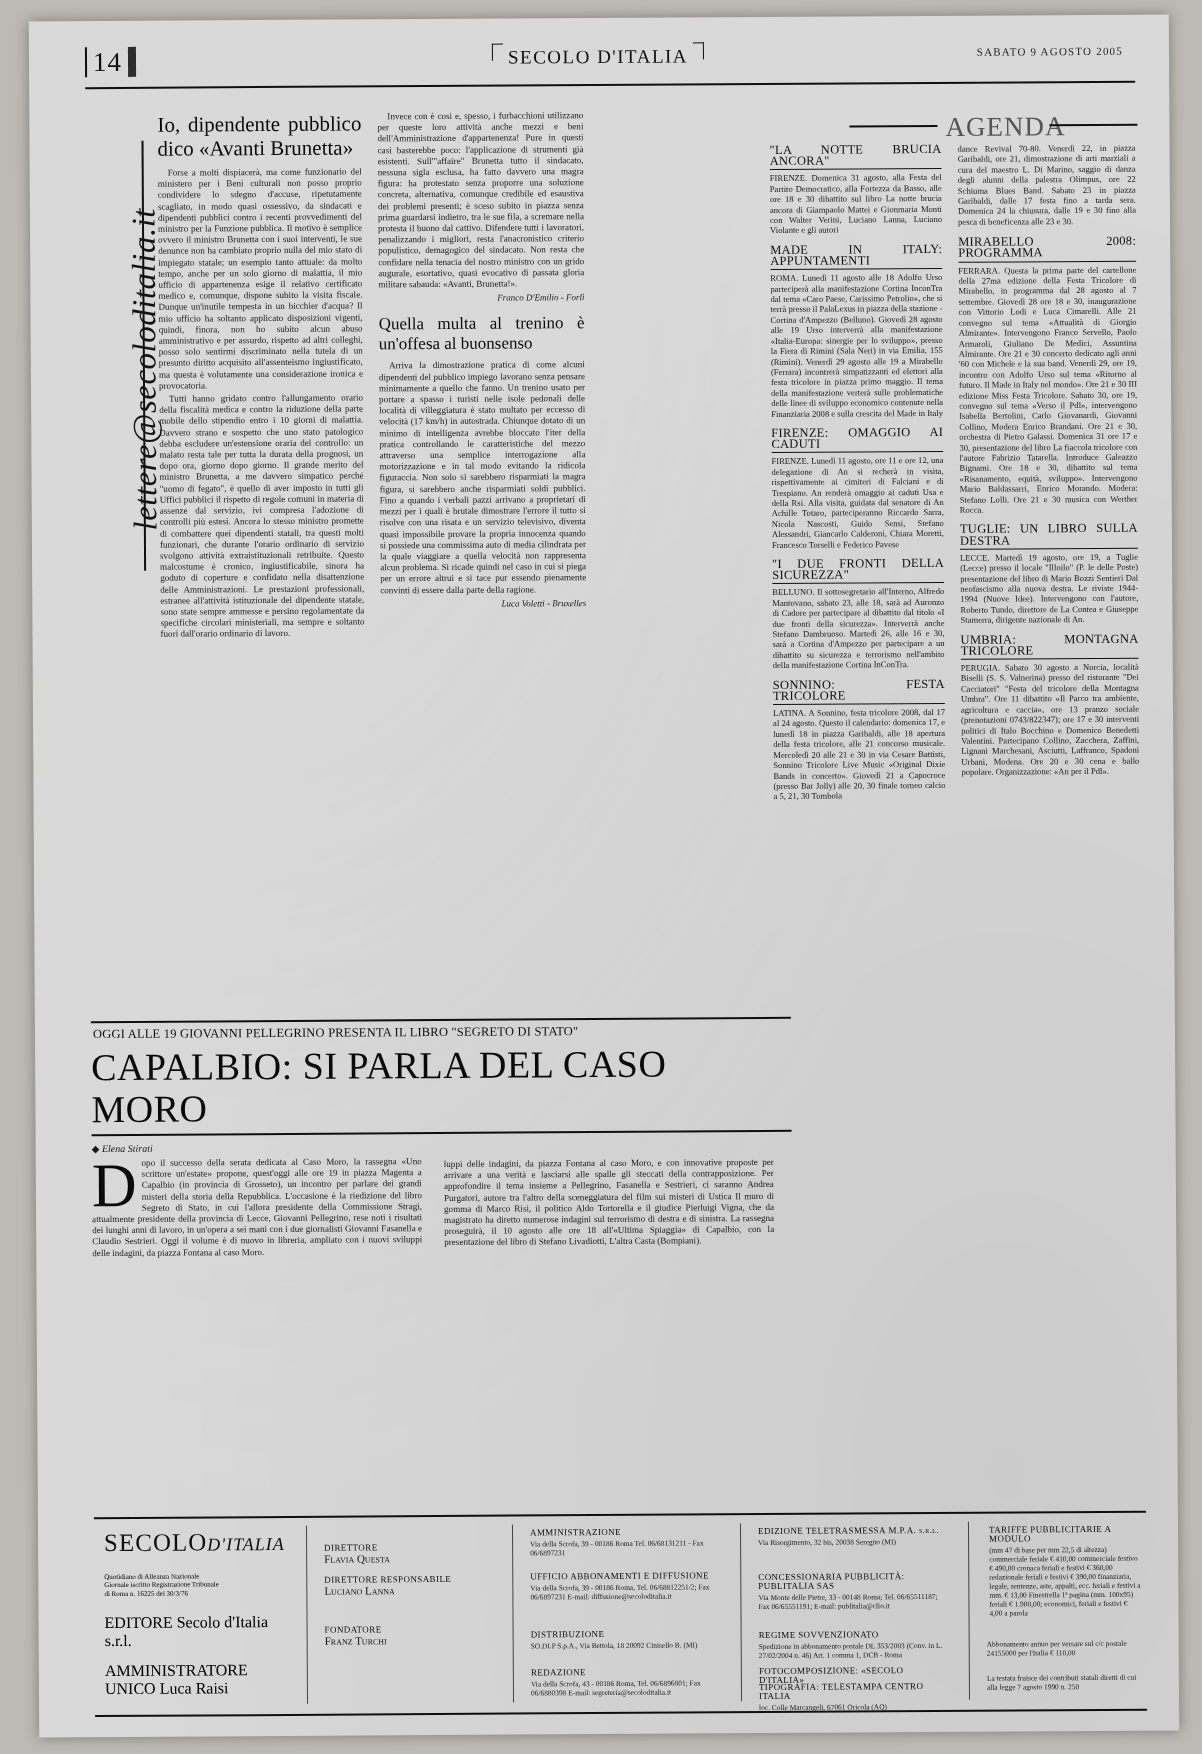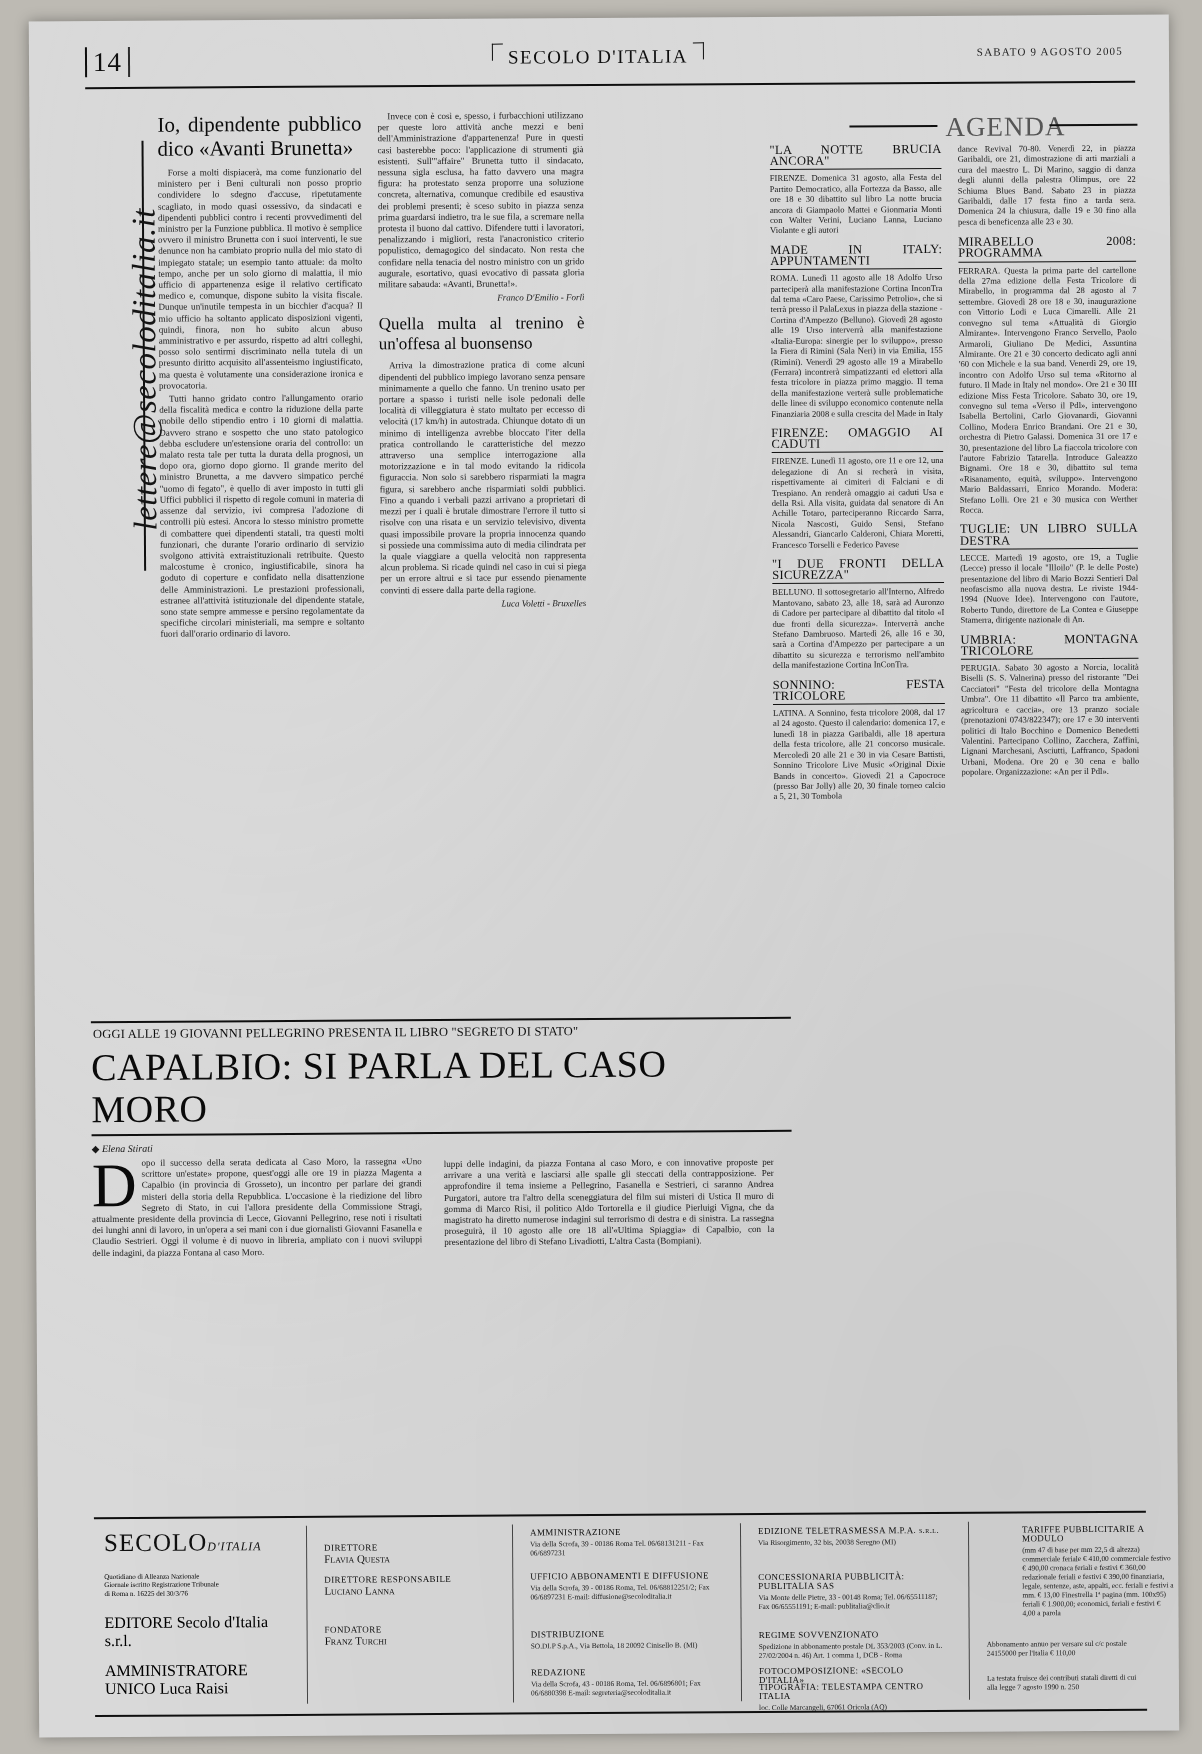--- a/index.html
+++ b/index.html
@@ -47,21 +47,21 @@
   }
   .pagenum {
     position: absolute;
     left: 30px;
     top: 0px;
     font-family: "Liberation Serif", serif;
     font-size: 27px;
     letter-spacing: 1px;
     color: #15130f;
     border-left: 2px solid #15130f;
-    border-right: 2px solid #4c1d95;
+    border-right: 8px solid #4c1d95;
     padding: 0 6px;
     line-height: 30px;
   }
   .masthead-title {
     position: absolute;
     left: 50%;
     top: 2px;
     transform: translateX(-50%);
     font-size: 19px;
     letter-spacing: 1.5px;
@@ -247,21 +247,21 @@
     top: 10px;
     width: 190px;
   }
   .colo-logo .big {
     font-size: 25px;
     letter-spacing: 1px;
     color: #15130f;
     font-variant: small-caps;
   }
   .colo-logo .big .sub {
-    font-size: 12px;
+    font-size: 18px;
     font-style: italic;
   }
   .colo-block { position: absolute; font-size: 7.4px; line-height: 9px; color: #1d1b16; }
   .colo-block .ch {
     font-variant: small-caps;
     font-size: 9px;
     letter-spacing: .4px;
     color: #15130f;
     display: block;
     margin-bottom: 2px;
@@ -452,21 +452,21 @@
       <div class="colo-block" style="left:664px; top:152px; width:190px;">
         <span class="ch">FOTOCOMPOSIZIONE: «SECOLO D'ITALIA»</span>
       </div>
       <div class="colo-block" style="left:664px; top:168px; width:190px;">
         <span class="ch">TIPOGRAFIA: TELESTAMPA CENTRO ITALIA</span>
         <span>loc. Colle Marcangeli, 67061 Oricola (AQ)</span>
       </div>
 
       <div class="vsep" style="left:874px;"></div>
 
-      <div class="colo-block" style="left:928px; top:12px; width:152px;">
+      <div class="colo-block" style="left:895px; top:12px; width:152px;">
         <span class="ch">TARIFFE PUBBLICITARIE A MODULO</span>
         <span>(mm 47 di base per mm 22,5 di altezza) commerciale feriale € 410,00 commerciale festivo € 490,00 cronaca feriali e festivi € 360,00 redazionale feriali e festivi € 390,00 finanziaria, legale, sentenze, aste, appalti, ecc. feriali e festivi a mm. € 13,00 Finestrella 1ª pagina (mm. 100x95) feriali € 1.900,00; economici, feriali e festivi € 4,00 a parola</span>
       </div>
       <div class="colo-block" style="left:892px; top:126px; width:152px;">
         <span>Abbonamento annuo per versare sul c/c postale 24155000 per l'Italia € 110,00</span>
       </div>
       <div class="colo-block" style="left:892px; top:160px; width:152px;">
         <span>La testata fruisce dei contributi statali diretti di cui alla legge 7 agosto 1990 n. 250</span>
       </div>
     </div>

